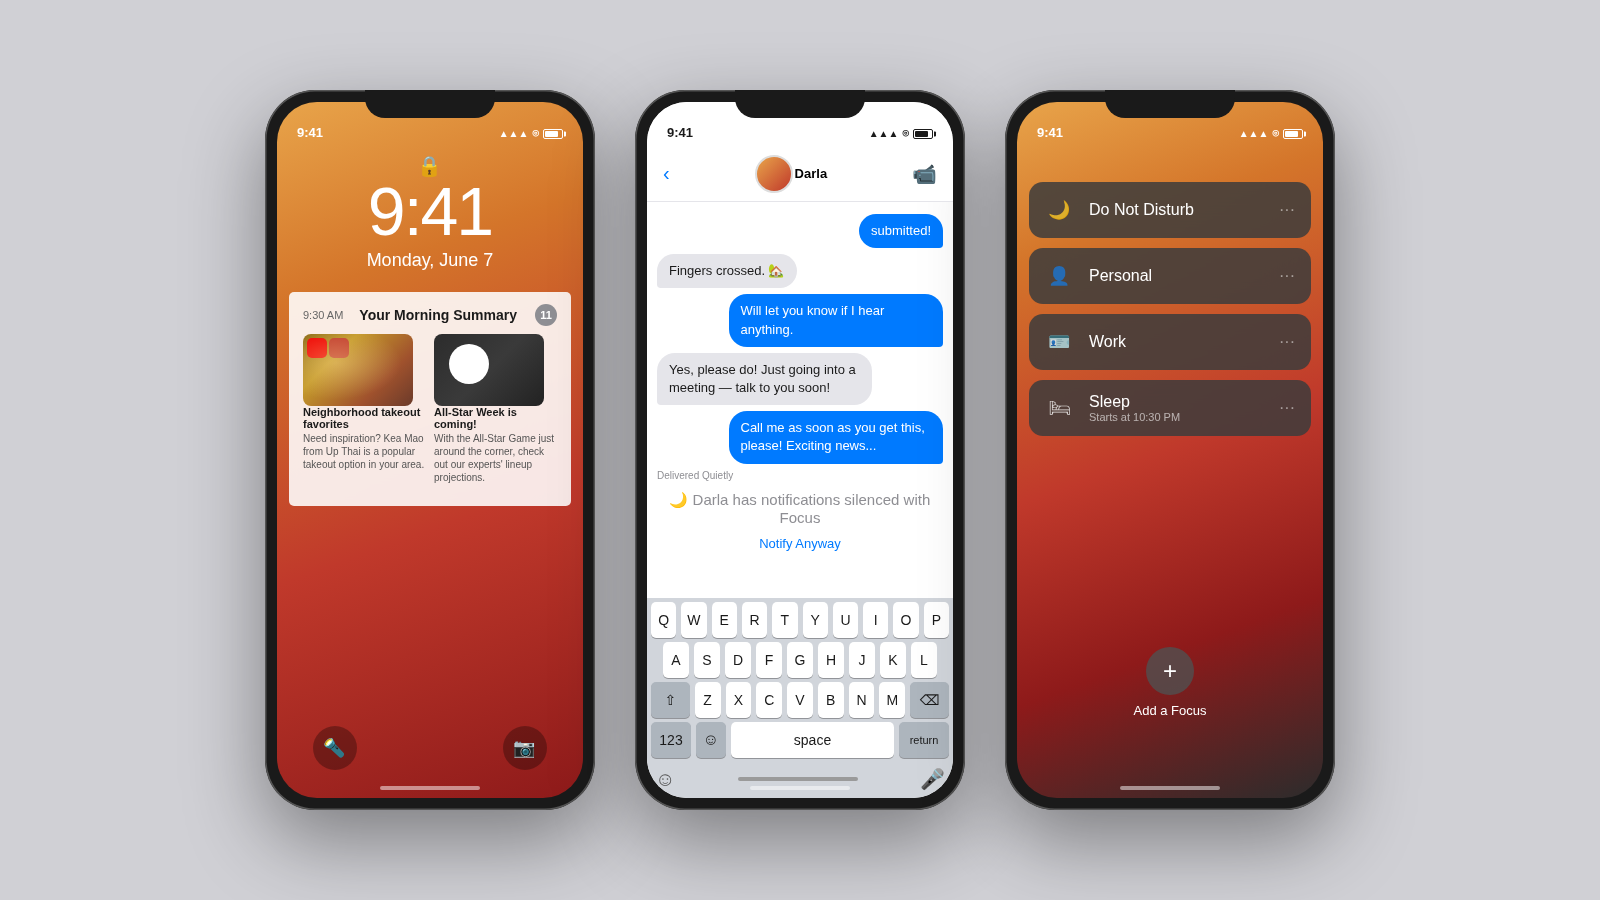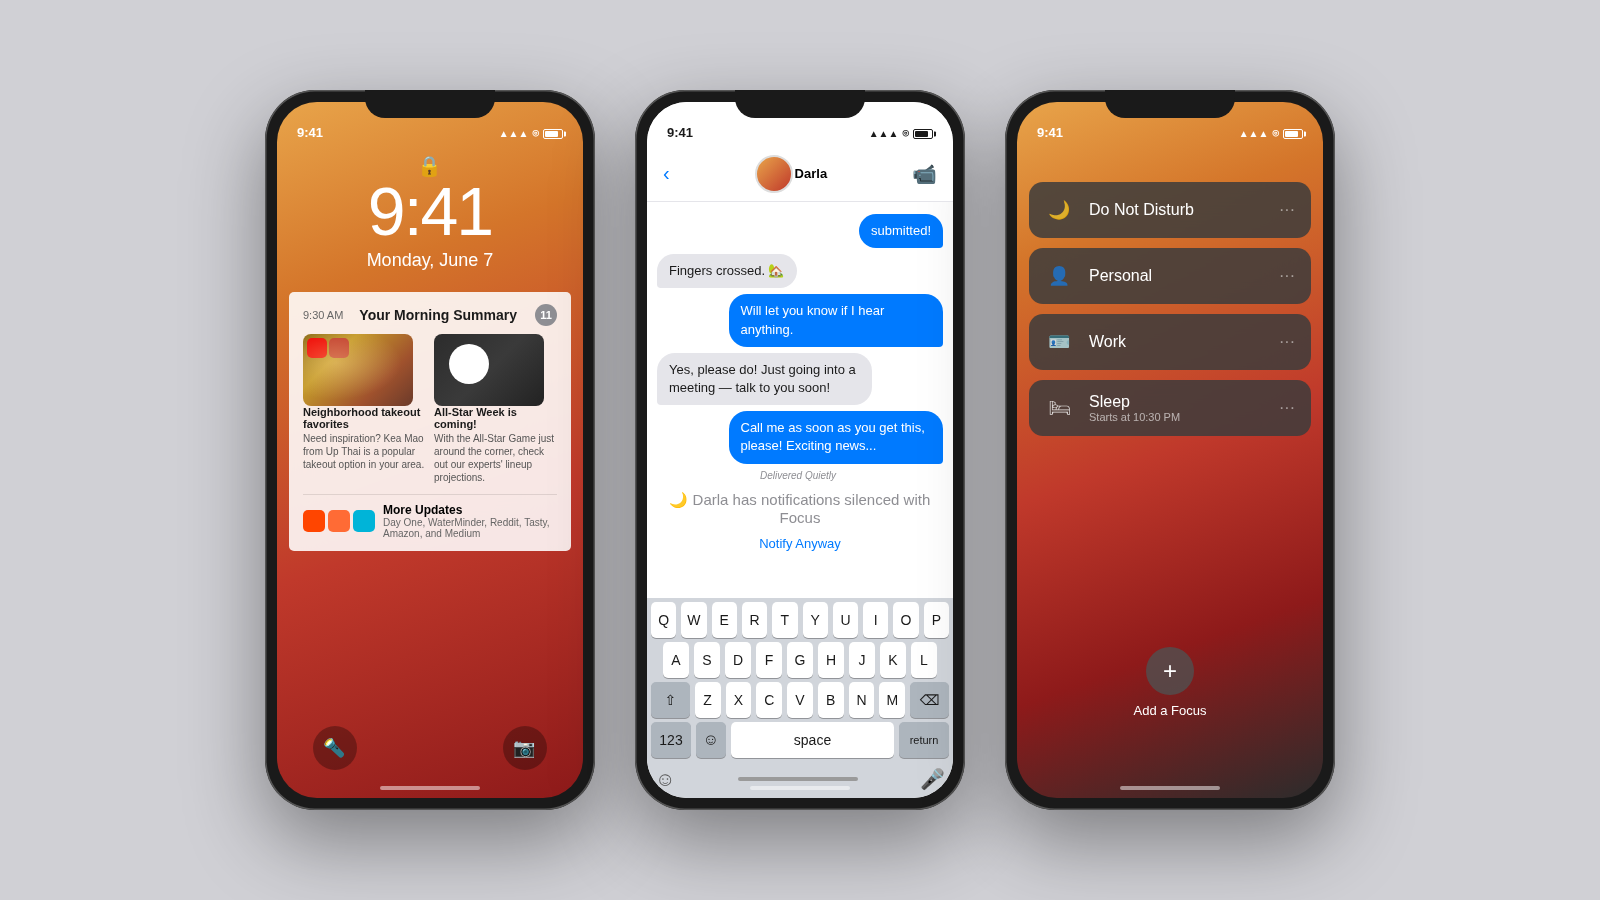--- a/index.html
+++ b/index.html
@@ -232,25 +232,24 @@
       align-self: flex-start;
       border-bottom-left-radius: 4px;
     }
     .bubble-sent {
       background: #007aff;
       color: #ffffff;
       align-self: flex-end;
       border-bottom-right-radius: 4px;
     }
     .bubble-status {
-      text-align: center;
+      text-align: left;
       font-size: 10px;
       color: #8e8e93;
       padding-right: 4px;
-      font-style: italic;
     }
     .focus-notice {
       text-align: center;
       font-size: 15px;
       color: #8e8e93;
       padding: 4px 0;
     }
     .notify-anyway {
       text-align: center;
       font-size: 13px;
@@ -481,31 +480,20 @@
             <div class="notif-img-desc">Need inspiration? Kea Mao from Up Thai is a popular takeout option in your area.</div>
           </div>
 
           <div style="flex:1;">
             <div class="notif-img notif-img-baseball"></div>
             <div class="notif-img-title">All-Star Week is coming!</div>
             <div class="notif-img-desc">With the All-Star Game just around the corner, check out our experts' lineup projections.</div>
           </div>
         </div>
 
-        <div class="notif-more">
-          <div class="notif-more-icons">
-            <div class="notif-more-icon" style="background:#ff4500;border-radius:5px;width:22px;height:22px;"></div>
-            <div class="notif-more-icon" style="background:#ff6b35;border-radius:5px;width:22px;height:22px;"></div>
-            <div class="notif-more-icon" style="background:#00b4d8;border-radius:5px;width:22px;height:22px;"></div>
-          </div>
-          <div>
-            <div style="font-size:12px;font-weight:600;">More Updates</div>
-            <div style="font-size:10px;color:#666;">Day One, WaterMinder, Reddit, Tasty, Amazon, and Medium</div>
-          </div>
-        </div>
       </div>
 
       <div class="lock-bottom">
         <div class="lock-btn">🔦</div>
         <div class="lock-btn">📷</div>
       </div>
 
       <div class="home-indicator"></div>
     </div>
   </div>

